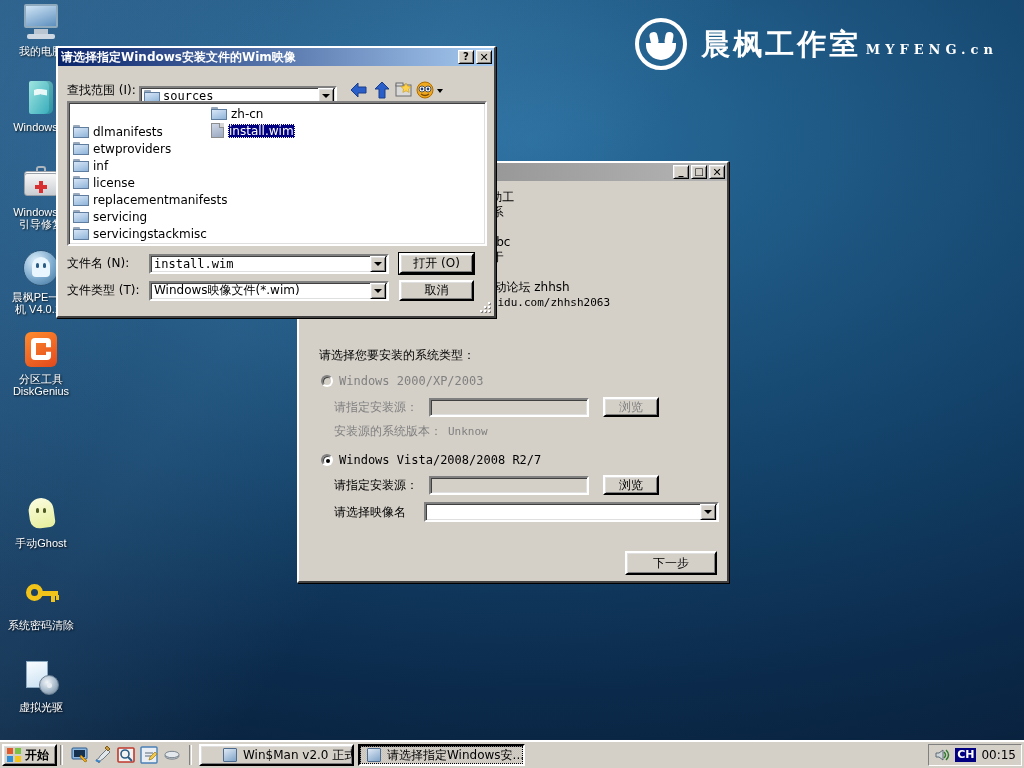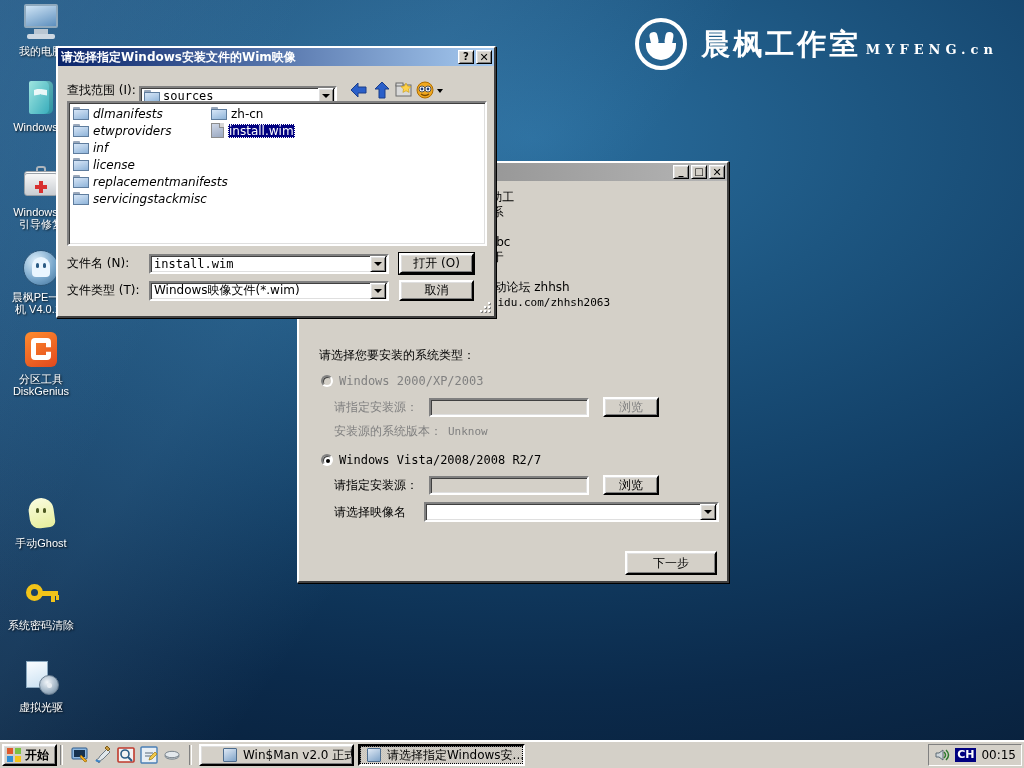--- a/index.html
+++ b/index.html
@@ -486,21 +486,21 @@
             <circle cx="7" cy="9" r="1.4" fill="#1a3c7a"></circle>
             <circle cx="13" cy="9" r="1.4" fill="#1a3c7a"></circle>
             <path d="M6 14 Q10 17 14 14" stroke="#7a4a00" fill="none" stroke-width="1.4"></path>
             <path d="M22 9 l6 0 l-3 4 z" fill="#000"></path>
           </svg>
         </span>
       </div>
 
       <div class="sunken" style="position:absolute; left:9px; top:53px; width:420px; height:145px;">
 
-        <div class="flist" style="left:2px; top:2px; width:195px;font-style:italic;">
+        <div class="flist" style="left:2px; top:20px; width:195px;">
           <div class="entry">
             <span class="fldr-ico">
                 <i class="tab"></i>
                 <i class="bd"></i>
               </span>
             <span class="nm">dlmanifests</span>
           </div>
           <div class="entry">
             <span class="fldr-ico">
                 <i class="tab"></i>
@@ -521,20 +521,27 @@
                 <i class="bd"></i>
               </span>
             <span class="nm">license</span>
           </div>
           <div class="entry">
             <span class="fldr-ico">
                 <i class="tab"></i>
                 <i class="bd"></i>
               </span>
             <span class="nm">replacementmanifests</span>
+          </div>
+          <div class="entry">
+            <span class="fldr-ico">
+                <i class="tab"></i>
+                <i class="bd"></i>
+              </span>
+            <span class="nm">servicing</span>
           </div>
           <div class="entry">
             <span class="fldr-ico">
                 <i class="tab"></i>
                 <i class="bd"></i>
               </span>
             <span class="nm">servicingstackmisc</span>
           </div>
         </div>
 

